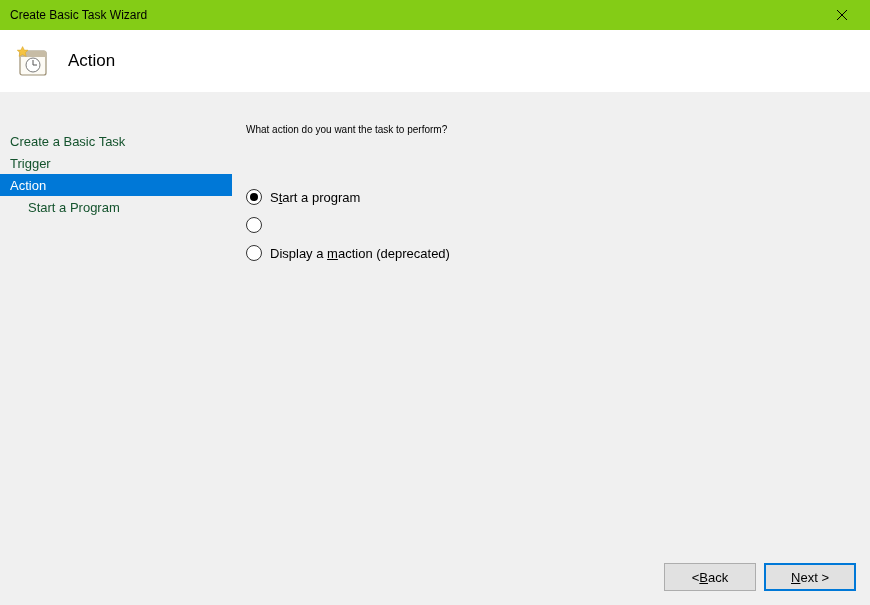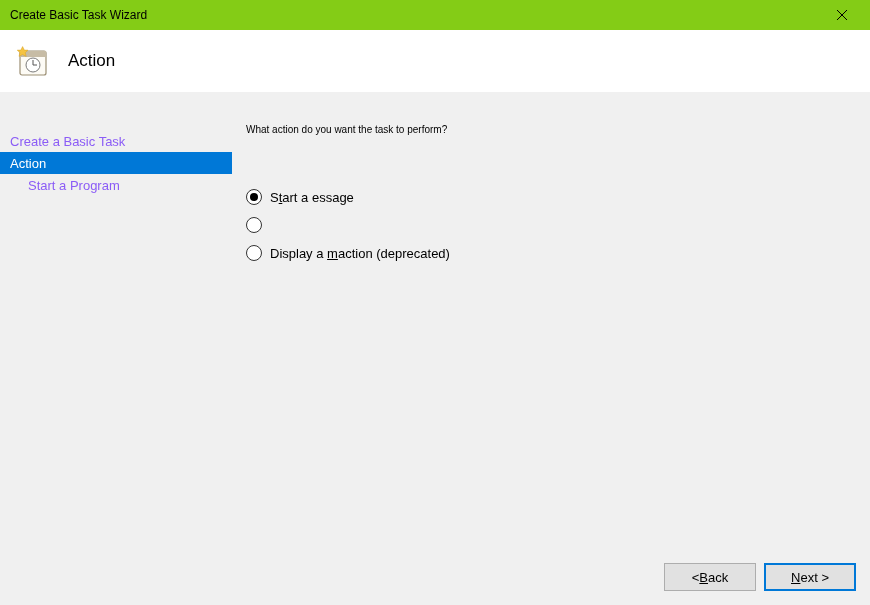--- a/index.html
+++ b/index.html
@@ -66,21 +66,21 @@
     .nav-panel {
       width: 232px;
       padding-top: 38px;
     }
     .nav-item {
       height: 22px;
       display: flex;
       align-items: center;
       padding-left: 10px;
       font-size: 13px;
-      color: #8b5cf6;
+      color: #14532d;
       cursor: pointer;
     }
     .nav-item.selected {
       background: #0078d7;
       color: #ffffff;
     }
     .nav-item.indent {
       padding-left: 28px;
     }
     .main-panel {
@@ -171,34 +171,37 @@
     </svg>
   </div>
   <div class="page-title">Action</div>
 </div>
 
 <div class="content-area">
   <div class="nav-panel" id="nav-panel">
       <div class="nav-item">
         <span>Create a Basic Task</span>
       </div>
+      <div class="nav-item">
+        <span>Trigger</span>
+      </div>
       <div class="nav-item selected">
         <span>Action</span>
       </div>
       <div class="nav-item indent">
         <span>Start a Program</span>
       </div>
     </div>
 
   <div class="main-panel">
     <div class="prompt-text">What action do you want the task to perform?</div>
     <div id="radio-group">
         <div class="radio-row">
           <div class="radio-circle checked"></div>
-          <span><span>S</span><span class="u">t</span><span>art a essage</span></span>
+          <span><span>S</span><span class="u">t</span><span>art a program</span></span>
         </div>
         <div class="radio-row">
           <div class="radio-circle"></div>
         </div>
         <div class="radio-row">
           <div class="radio-circle"></div>
           <span><span>Display a </span><span class="u">m</span><span>action (deprecated)</span></span>
         </div>
       </div>
 

